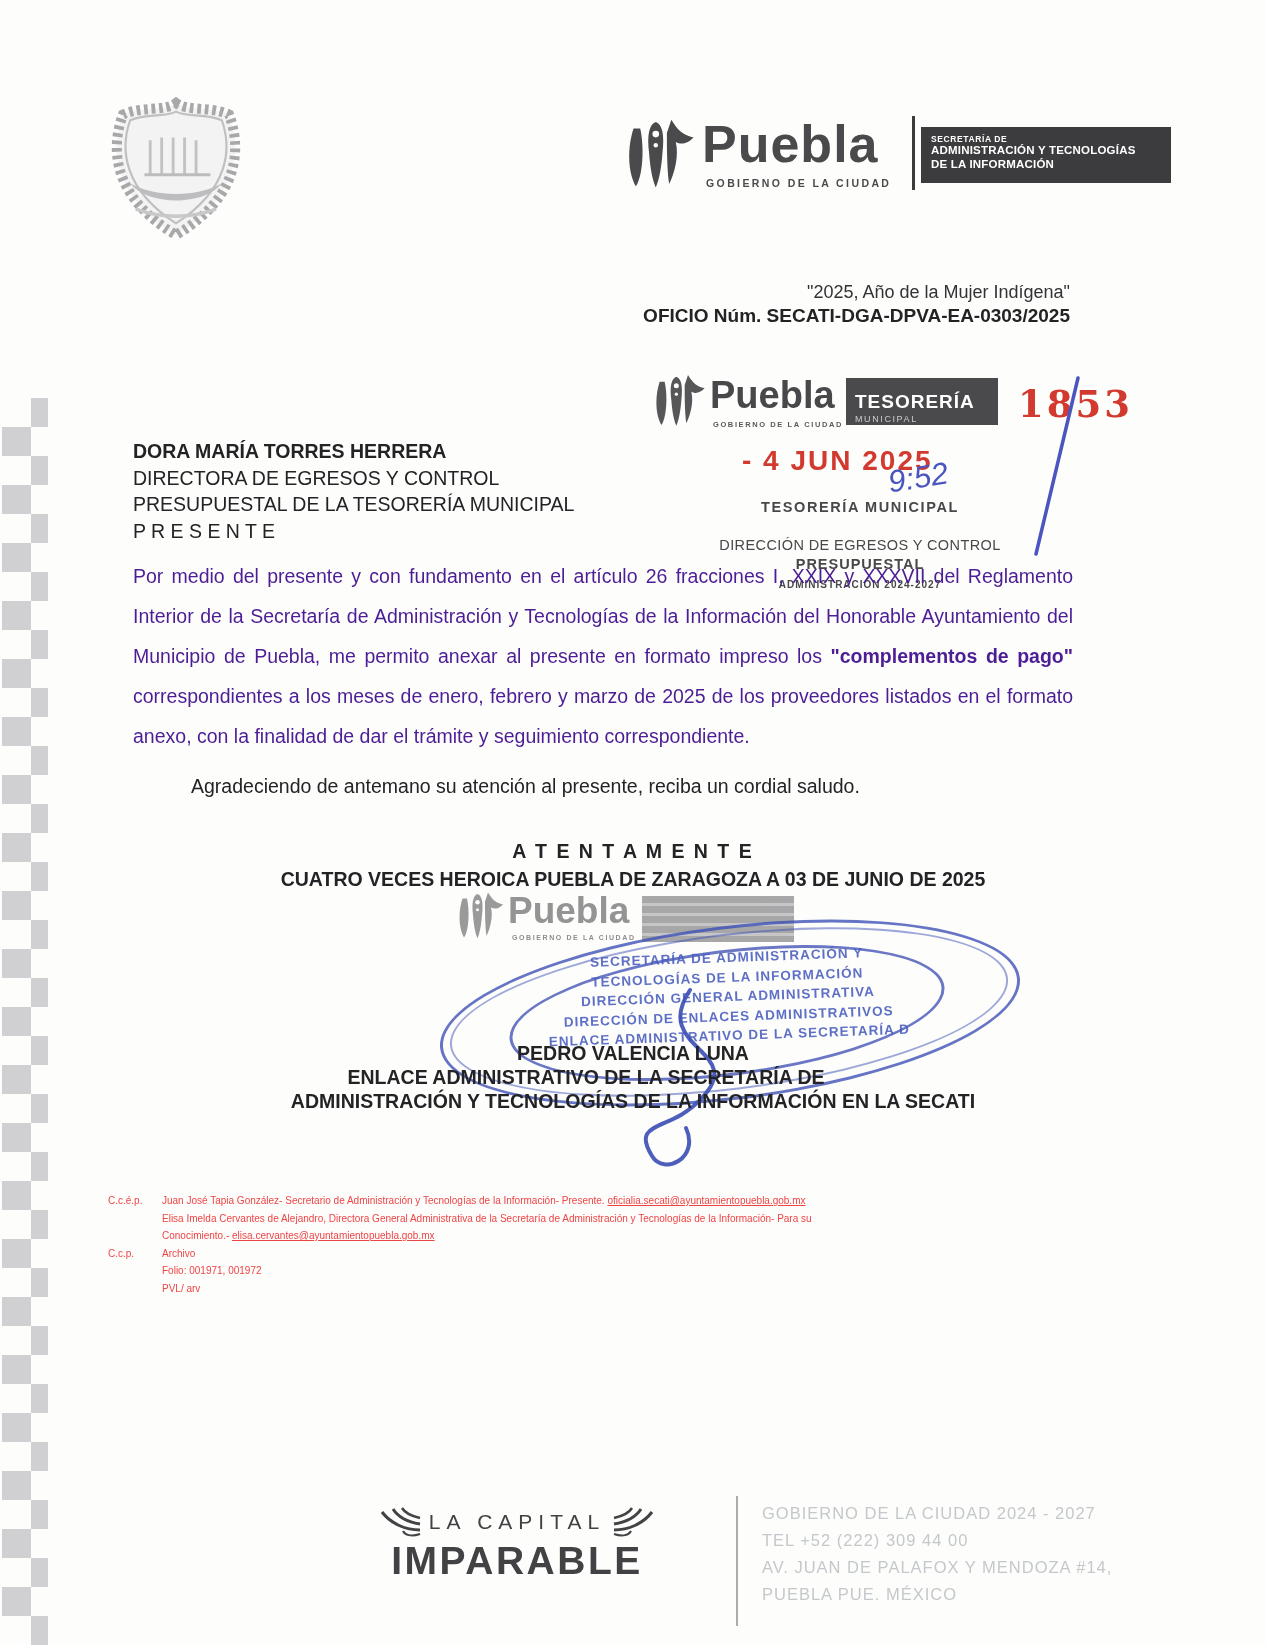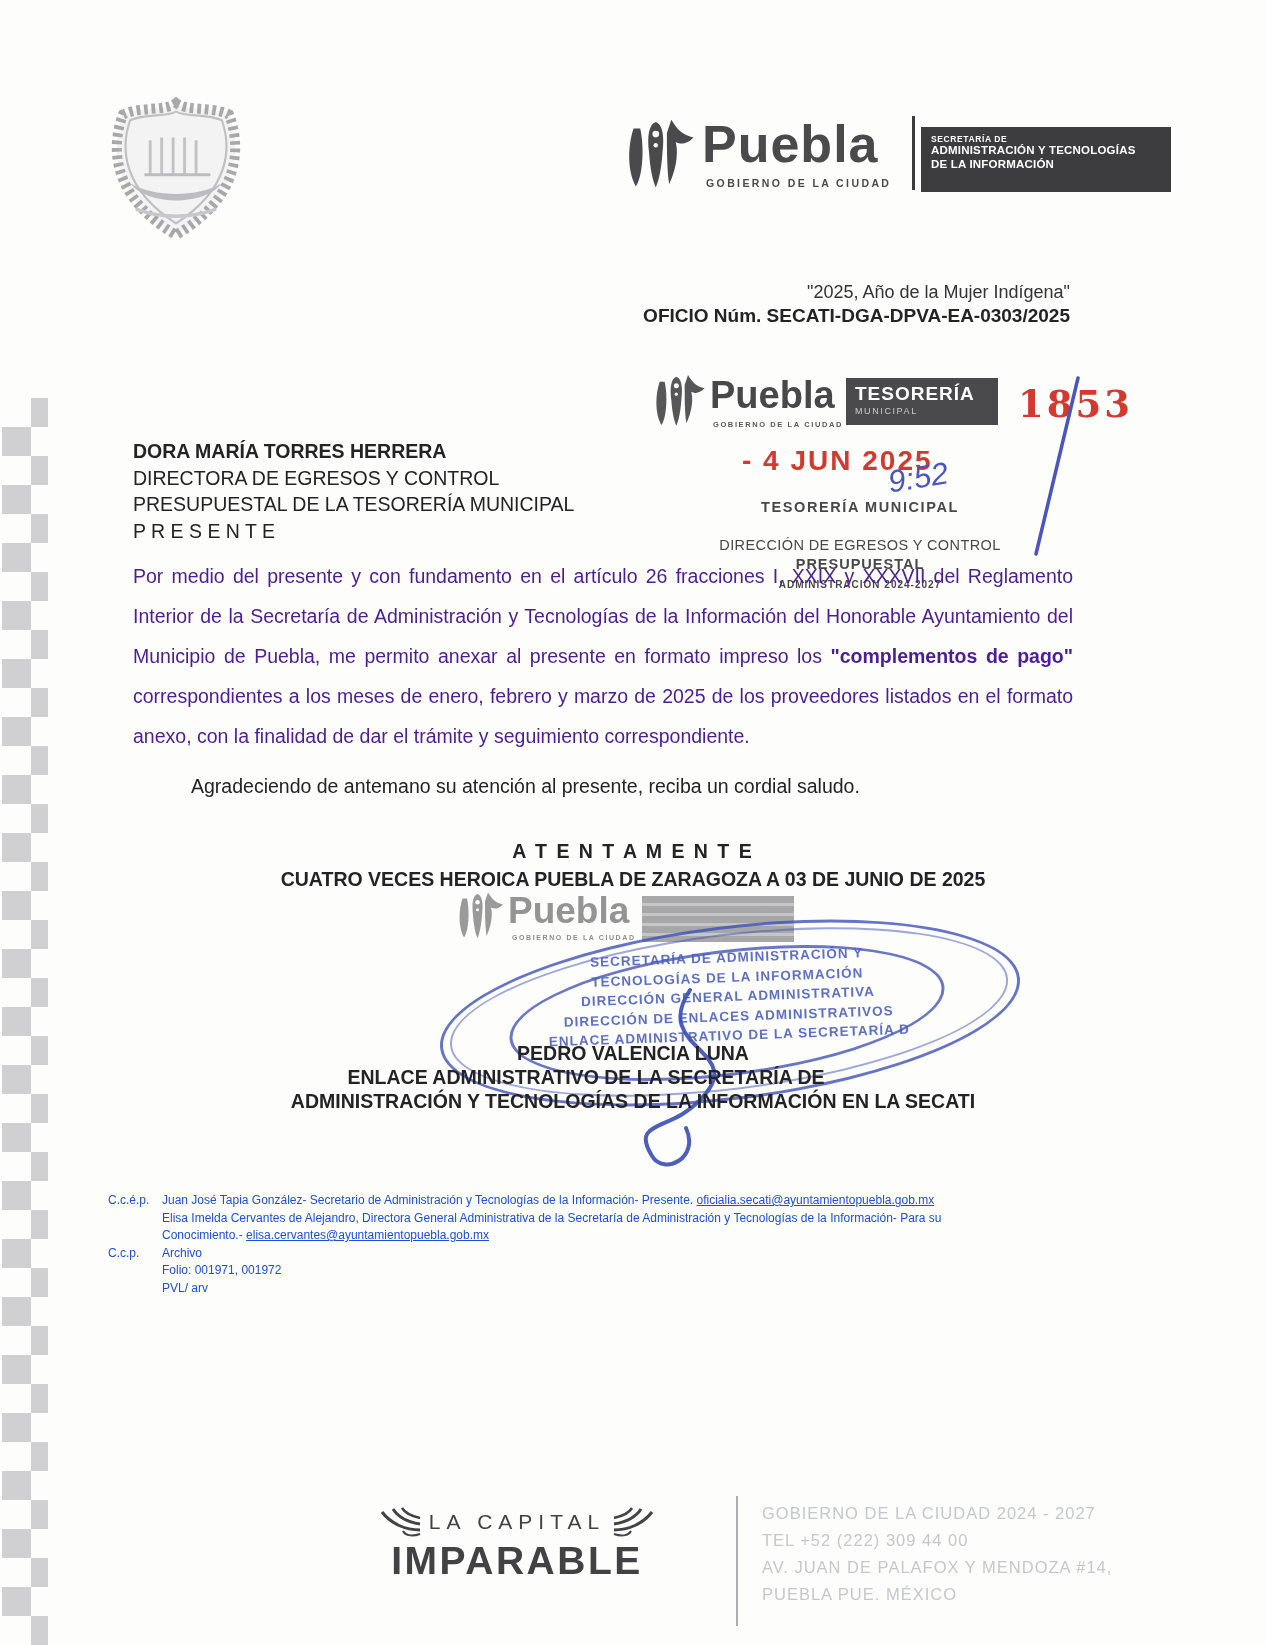--- a/index.html
+++ b/index.html
@@ -21,34 +21,34 @@
   }
 
   
   .crest{left:90px;top:90px;width:172px;height:158px;}
 
   
   .h-mark{left:618px;top:110px;width:80px;height:86px;}
   .h-word{left:702px;top:114px;font-size:52px;font-weight:bold;color:#4a4a4c;letter-spacing:1px;}
   .h-sub{left:706px;top:177px;font-size:10.5px;font-weight:bold;letter-spacing:2.4px;color:#4a4a4c;}
   .h-bar{left:912px;top:116px;width:3px;height:74px;background:#3c3c3e;}
-  .h-box{left:921px;top:127px;width:250px;height:65px;background:#3c3c3e;color:#fff;
+  .h-box{left:921px;top:127px;width:250px;height:56px;background:#3c3c3e;color:#fff;
          padding:7px 10px;box-sizing:border-box;}
   .h-box .s1{font-size:8.5px;font-weight:bold;letter-spacing:.6px;}
   .h-box .s2{font-size:11.5px;font-weight:bold;letter-spacing:.2px;line-height:13.5px;}
 
   .quote{right:196px;top:282px;font-size:18px;color:#333335;}
   .oficio{right:196px;top:305px;font-size:19px;font-weight:bold;color:#232325;}
 
   
   .r-mark{left:648px;top:368px;width:60px;height:64px;opacity:.92;}
   .r-word{left:710px;top:374px;font-size:38px;font-weight:bold;color:#48484a;}
   .r-sub{left:713px;top:420px;font-size:7.5px;font-weight:bold;letter-spacing:1.6px;color:#5a5a5c;}
   .r-box{left:846px;top:378px;width:152px;height:47px;background:#4a4a4c;color:#fff;
-         padding:5px 9px;box-sizing:border-box;}
+         padding:13px 9px;box-sizing:border-box;}
   .r-box .t1{font-size:19px;font-weight:bold;letter-spacing:1px;}
   .r-box .t2{font-size:9px;letter-spacing:1.6px;opacity:.7;margin-top:1px;}
   .r-number{left:1018px;top:382px;font-family:"DejaVu Serif",serif;font-size:37px;
             font-weight:bold;color:#d23a30;letter-spacing:3px;}
   .r-date{left:742px;top:445px;font-size:28px;font-weight:bold;color:#d23a30;letter-spacing:2px;}
   .r-time{left:888px;top:460px;font-size:31px;font-style:italic;color:#4a55c0;
           transform:rotate(-9deg);}
   .slash-svg{left:1008px;top:370px;width:96px;height:196px;}
   .r-dept{left:660px;top:498px;width:400px;text-align:center;color:#48484a;line-height:19px;}
   .r-dept .d1{font-size:14.5px;font-weight:bold;letter-spacing:1.6px;}
@@ -88,21 +88,21 @@
   .stamp-text{left:428px;top:948px;width:600px;text-align:center;font-weight:bold;
               color:rgba(72,92,190,.88);transform:rotate(-2deg);
               font-size:13.5px;line-height:19.5px;letter-spacing:1px;}
   .sig-svg{left:560px;top:980px;width:260px;height:212px;}
 
   .sig-name{left:0;top:1042px;width:1266px;text-align:center;font-size:19.5px;font-weight:bold;color:#232325;}
   .sig-t1{left:0;top:1066px;width:1172px;text-align:center;font-size:19.5px;font-weight:bold;color:#232325;}
   .sig-t2{left:0;top:1090px;width:1266px;text-align:center;font-size:19.5px;font-weight:bold;color:#232325;}
 
   
-  .cc{left:108px;top:1192px;width:1062px;font-size:12px;line-height:17.5px;color:#1d4ed8;}
+  .cc{left:108px;top:1192px;width:1062px;font-size:10px;line-height:17.5px;color:#ef4444;}
   .cc-row{display:flex;}
   .cc-label{flex:0 0 54px;}
   .indent{padding-left:54px;}
   .email{text-decoration:underline;text-align:right;}
 
   
   .f-brand{left:367px;top:1506px;width:300px;text-align:center;color:#424244;}
   .f-cap{display:flex;align-items:center;justify-content:center;gap:7px;
          font-size:21px;font-weight:normal;letter-spacing:6px;}
   .wing{width:42px;height:32px;flex:0 0 auto;}

